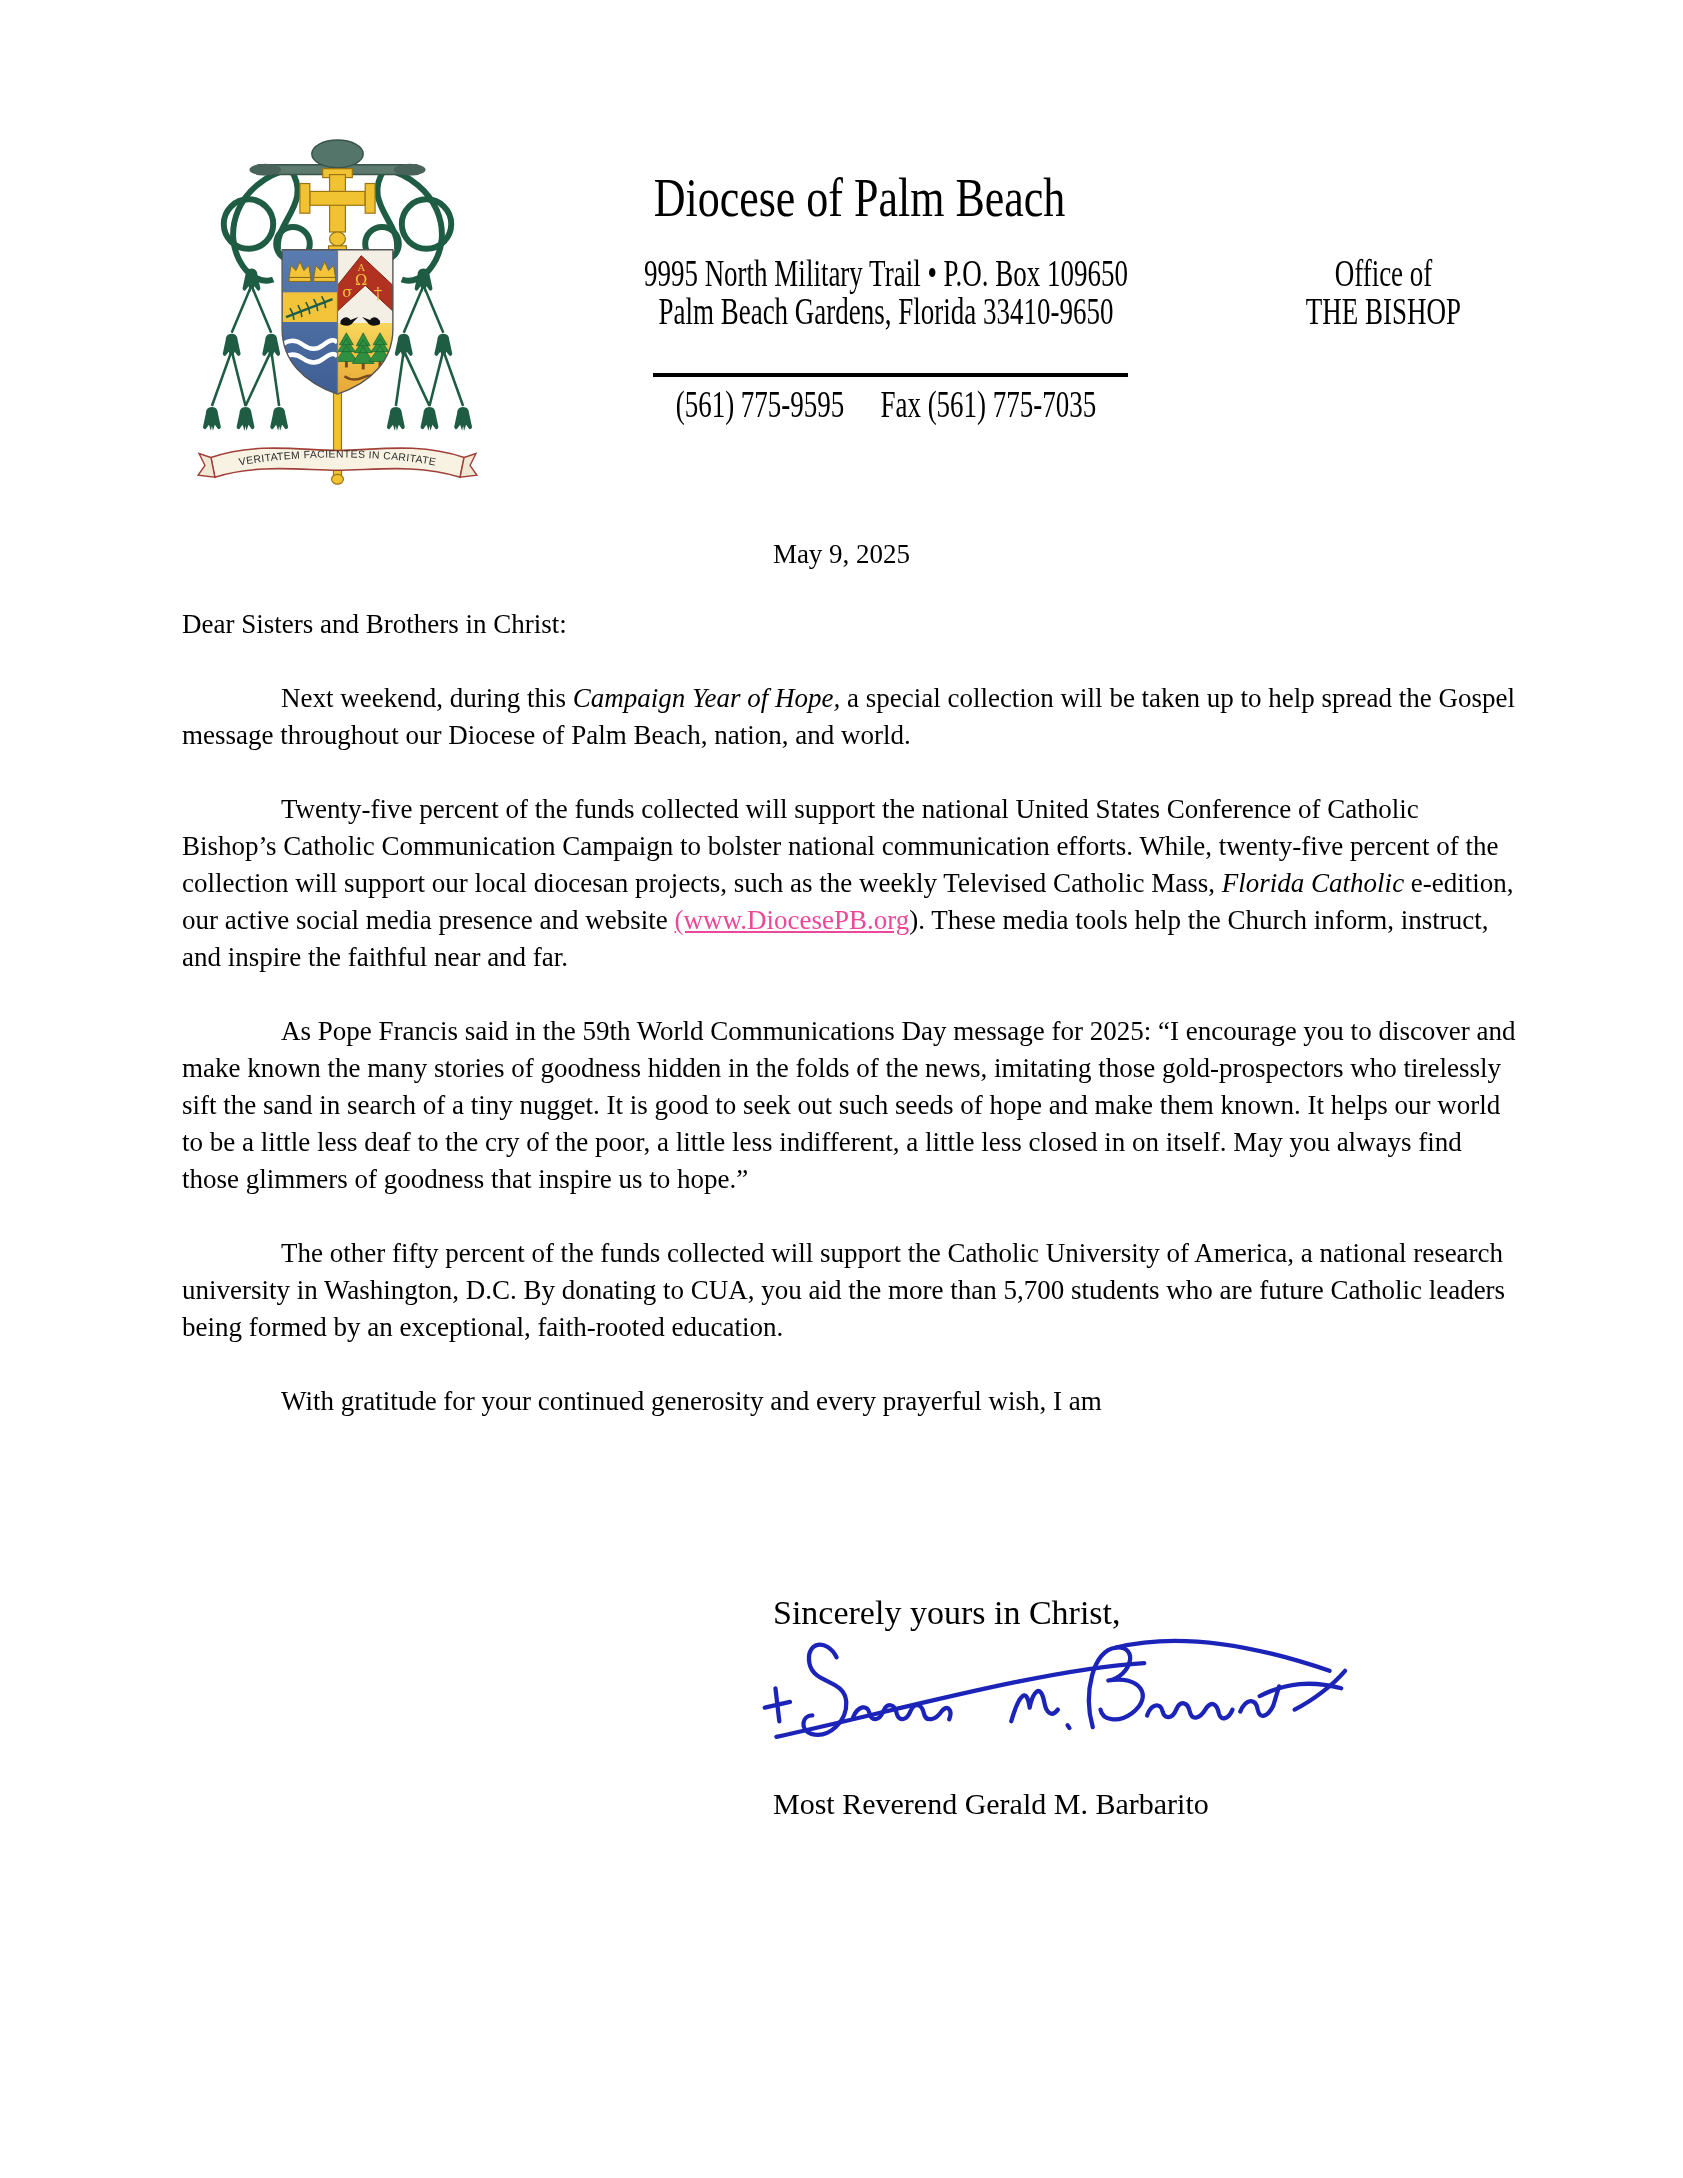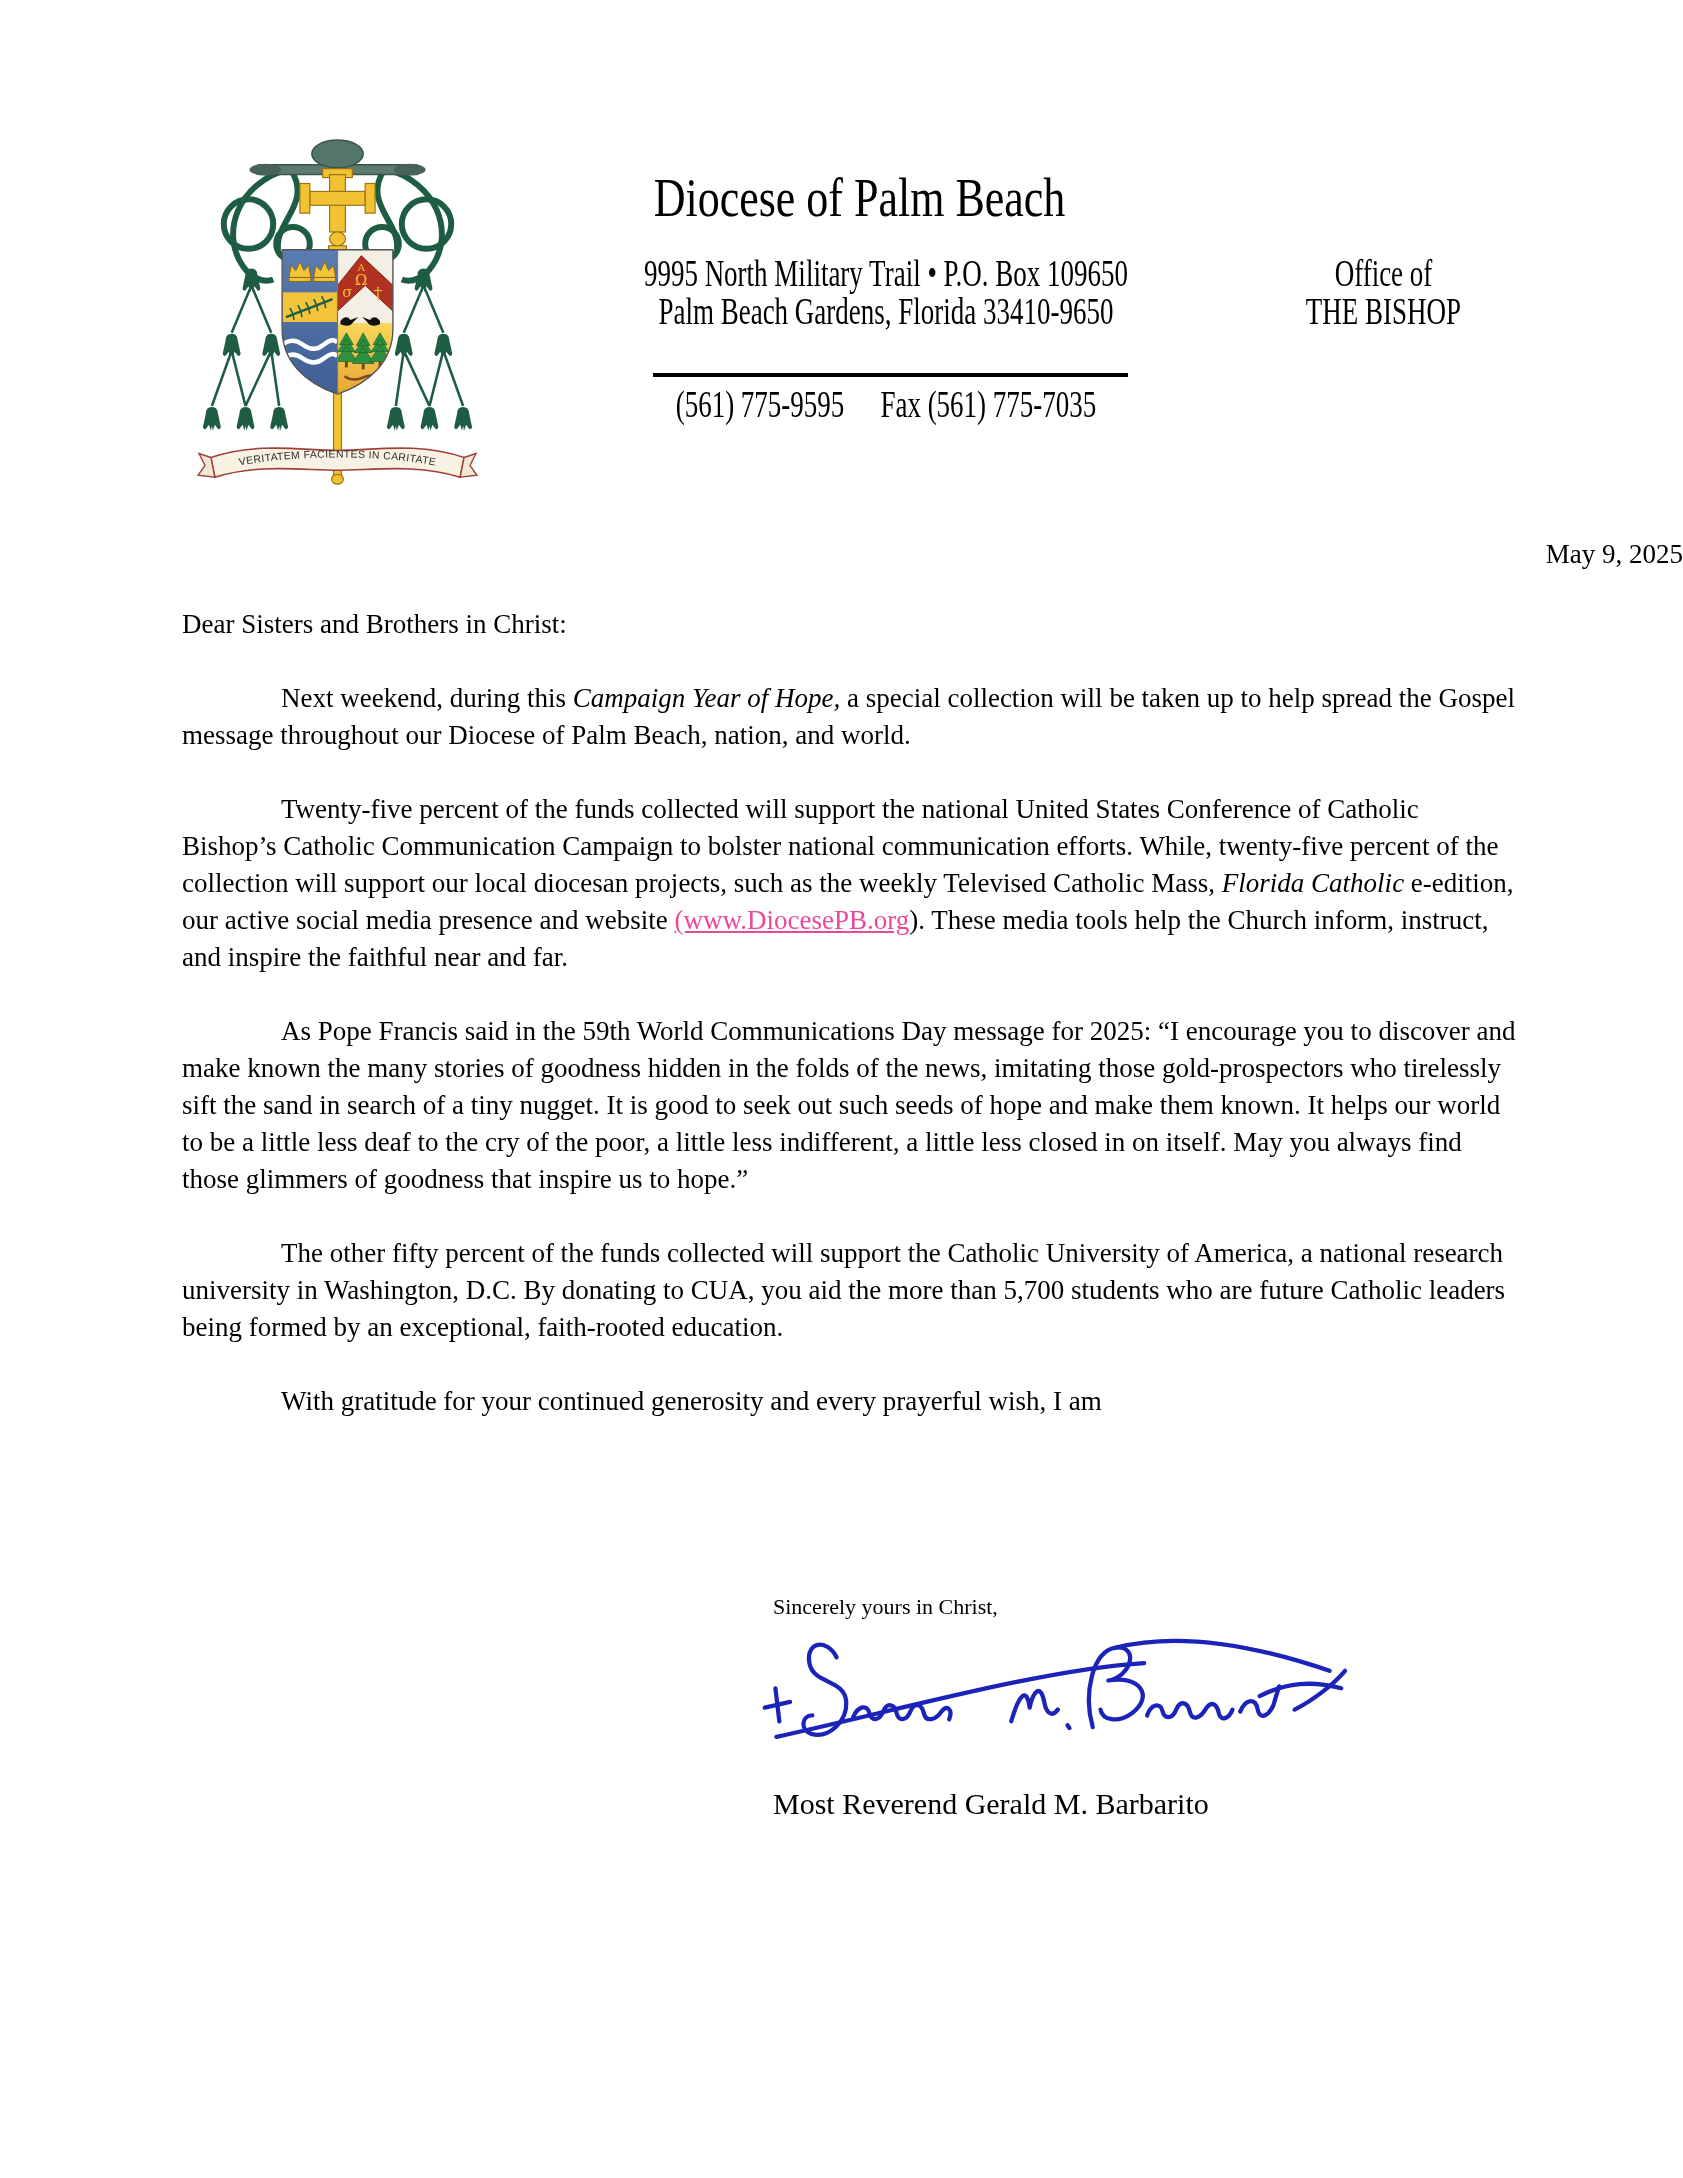--- a/index.html
+++ b/index.html
@@ -30,27 +30,27 @@
     transform:scaleY(1.4);transform-origin:center top;
   }
   .lh-rule{position:absolute;left:653px;top:373px;width:475px;height:4px;background:#000;}
   .lh-phone{
     position:absolute;left:609px;top:386px;width:554px;
     text-align:center;font-size:27px;line-height:27px;
     transform:scaleY(1.4);transform-origin:center top;white-space:nowrap;
   }
   .phone-gap{display:inline-block;width:36px;}
   
-  .date-line{position:absolute;left:0;top:539px;width:1683px;text-align:right;font-size:27px;}
+  .date-line{position:absolute;left:0;top:539px;width:1683px;text-align:center;font-size:27px;}
   .body-block{position:absolute;left:173px;top:606px;width:1344px;font-size:27px;line-height:37px;text-align:left;}
   .body-block p{margin:0 0 37px 9px;}
   .salutation{margin:0 0 48px 0;}
   .para{text-indent:99px;}
   .doclink{color:#ec4899;text-decoration:underline;cursor:pointer;}
-  .closing-line{position:absolute;left:773px;top:1594px;font-size:22px;}
+  .closing-line{position:absolute;left:773px;top:1594px;font-size:34px;}
   .signature{position:absolute;left:743px;top:1632px;width:618px;height:131px;}
   .signer{position:absolute;left:773px;top:1784px;font-size:30px;line-height:39px;}
   em{font-style:italic;}
 </style>
 </head>
 <body>
 
 <div class="page">
 
   <svg class="crest" viewBox="0 0 290 365" xmlns="http://www.w3.org/2000/svg">

